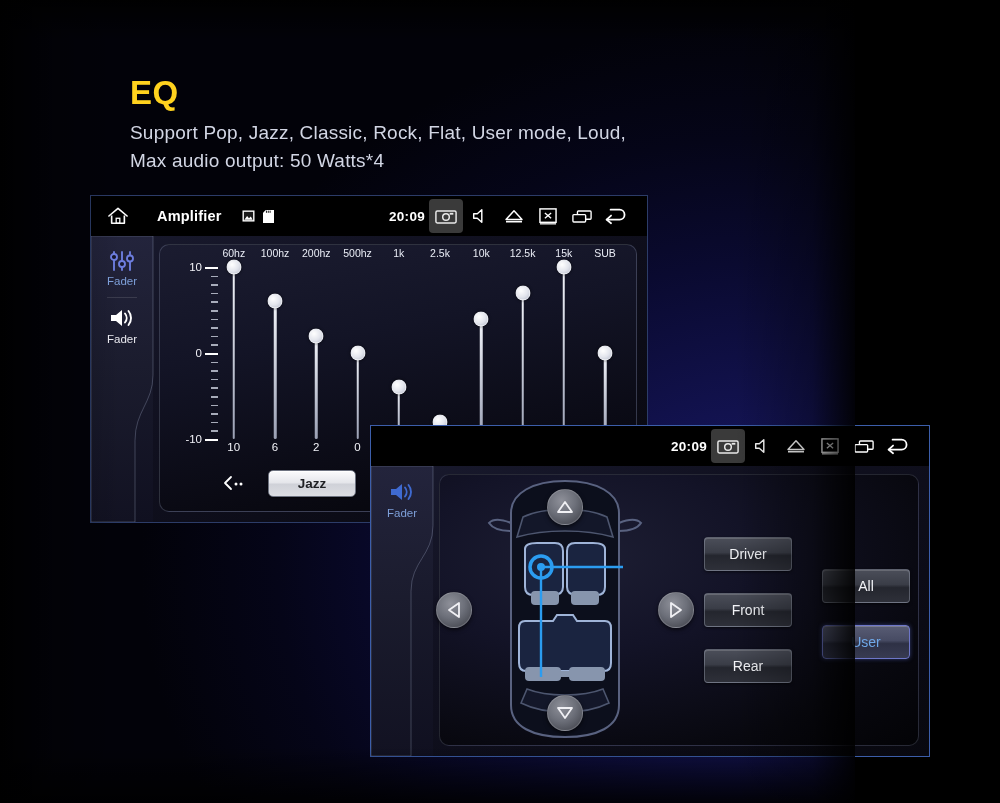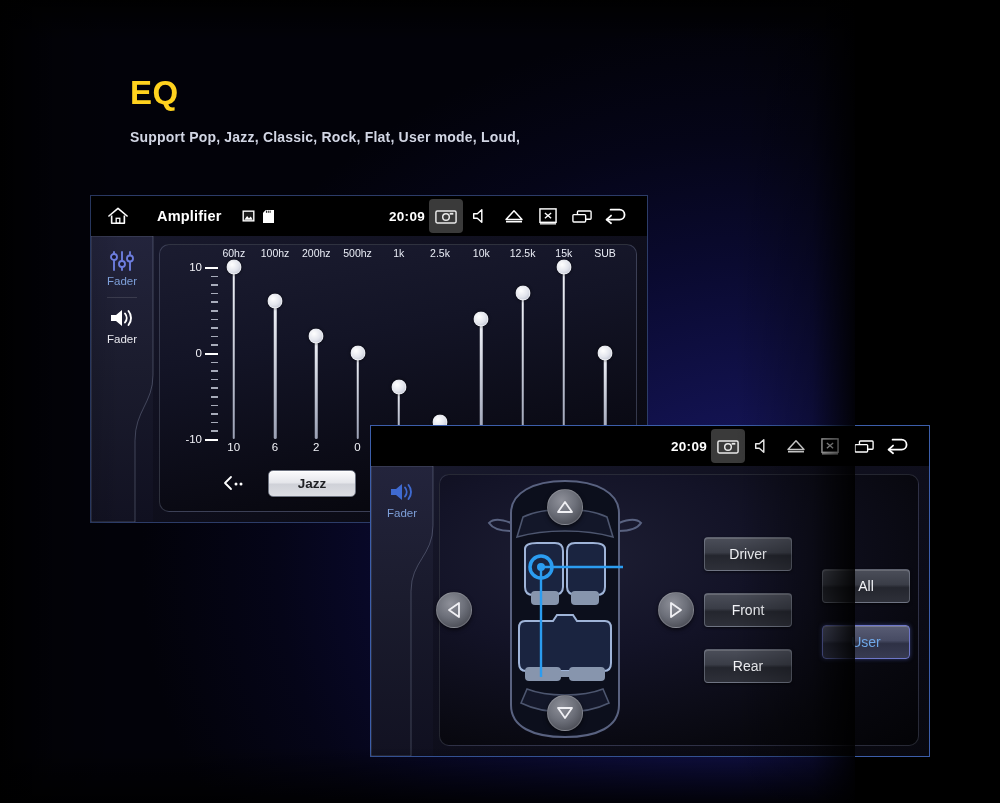--- a/index.html
+++ b/index.html
@@ -25,22 +25,22 @@
     pointer-events:none;
   }
 
   
   .headblock { position:absolute; left:130px; top:76px; z-index:5; }
   .eq-title {
     font-size: 33px; font-weight: bold; color: #ffd21e;
     letter-spacing: .5px; line-height: 1;
   }
   .eq-desc {
-    margin-top: 18px; color: #d2d6e4; font-size: 14px;
-    line-height: 1.45; font-weight: 700; letter-spacing:.2px;
+    margin-top: 10px; color: #d2d6e4; font-size: 19px;
+    line-height: 1.45; font-weight: 400; letter-spacing:.2px;
   }
 
   
   .screen {
     position: absolute; background: #000; overflow: hidden;
   }
   .topbar {
     display:flex; align-items:center; height:40px; background:#000;
     color:#fff; padding: 0 14px 0 10px;
   }
@@ -156,20 +156,21 @@
 </style>
 </head>
 <body>
 
 <div id="root">
 
   <div class="headblock">
     <div class="eq-title">EQ</div>
     <div class="eq-desc">
       <div>Support Pop, Jazz, Classic, Rock, Flat, User mode,  Loud,</div>
+      <div>Max audio output: 50 Watts*4</div>
     </div>
   </div>
 
   <div class="screen" id="eq-screen">
 
     <div class="topbar">
       <div class="tb-left">
         <div class="tb-btn">
           <svg width="22" height="20" viewBox="0 0 24 22">
               <path d="M2 11 L12 2.5 L22 11" fill="none" stroke="#fff" stroke-width="1.8" stroke-linecap="round" stroke-linejoin="round"></path>

